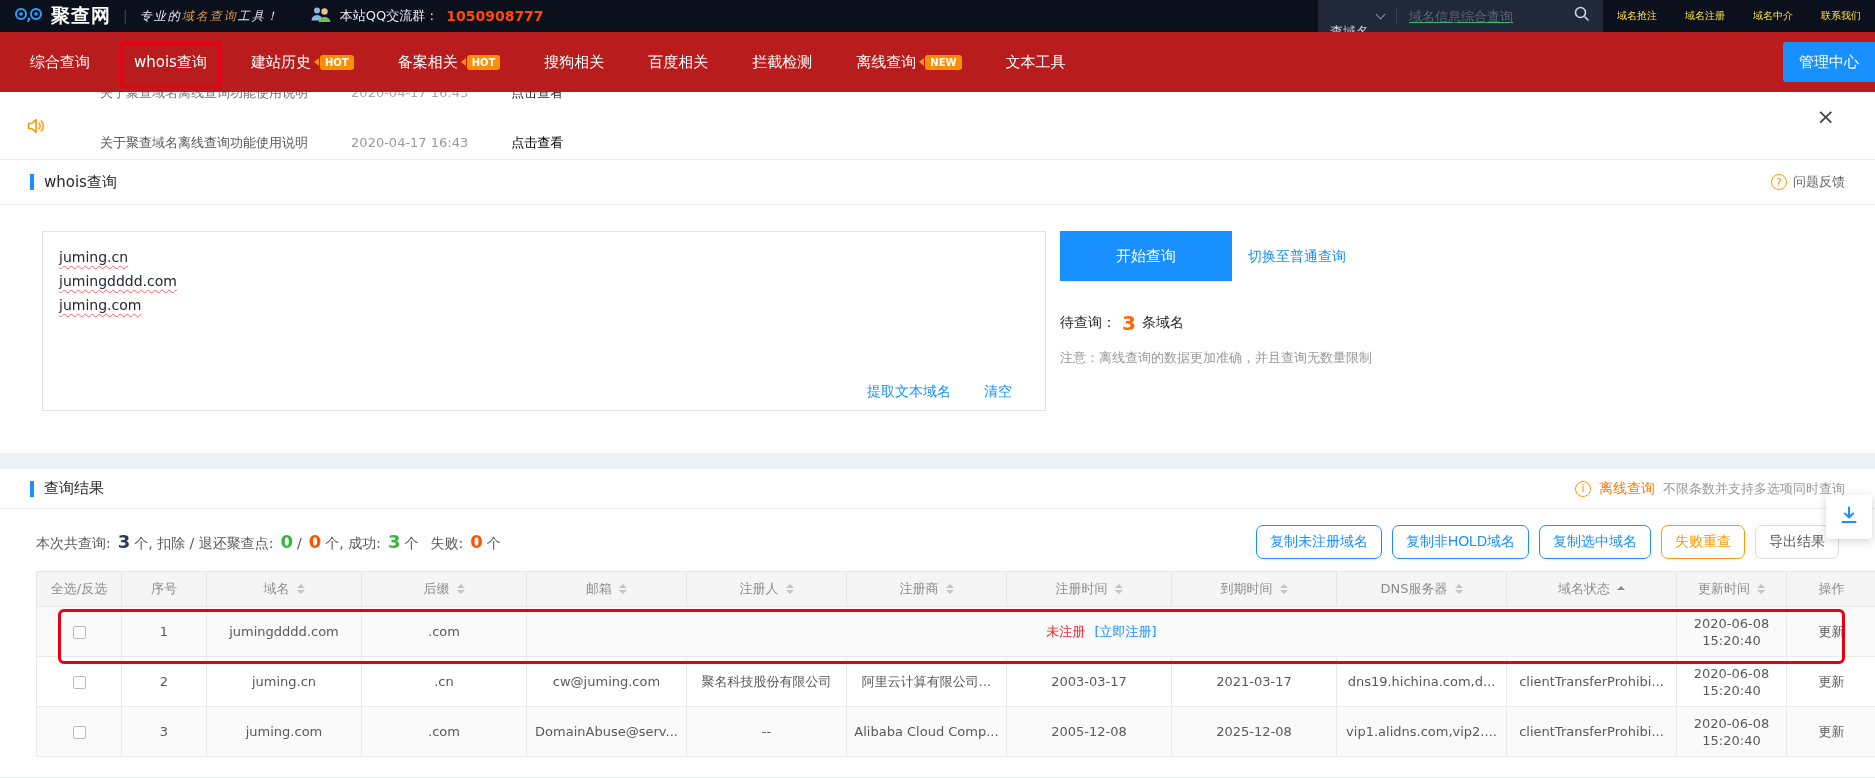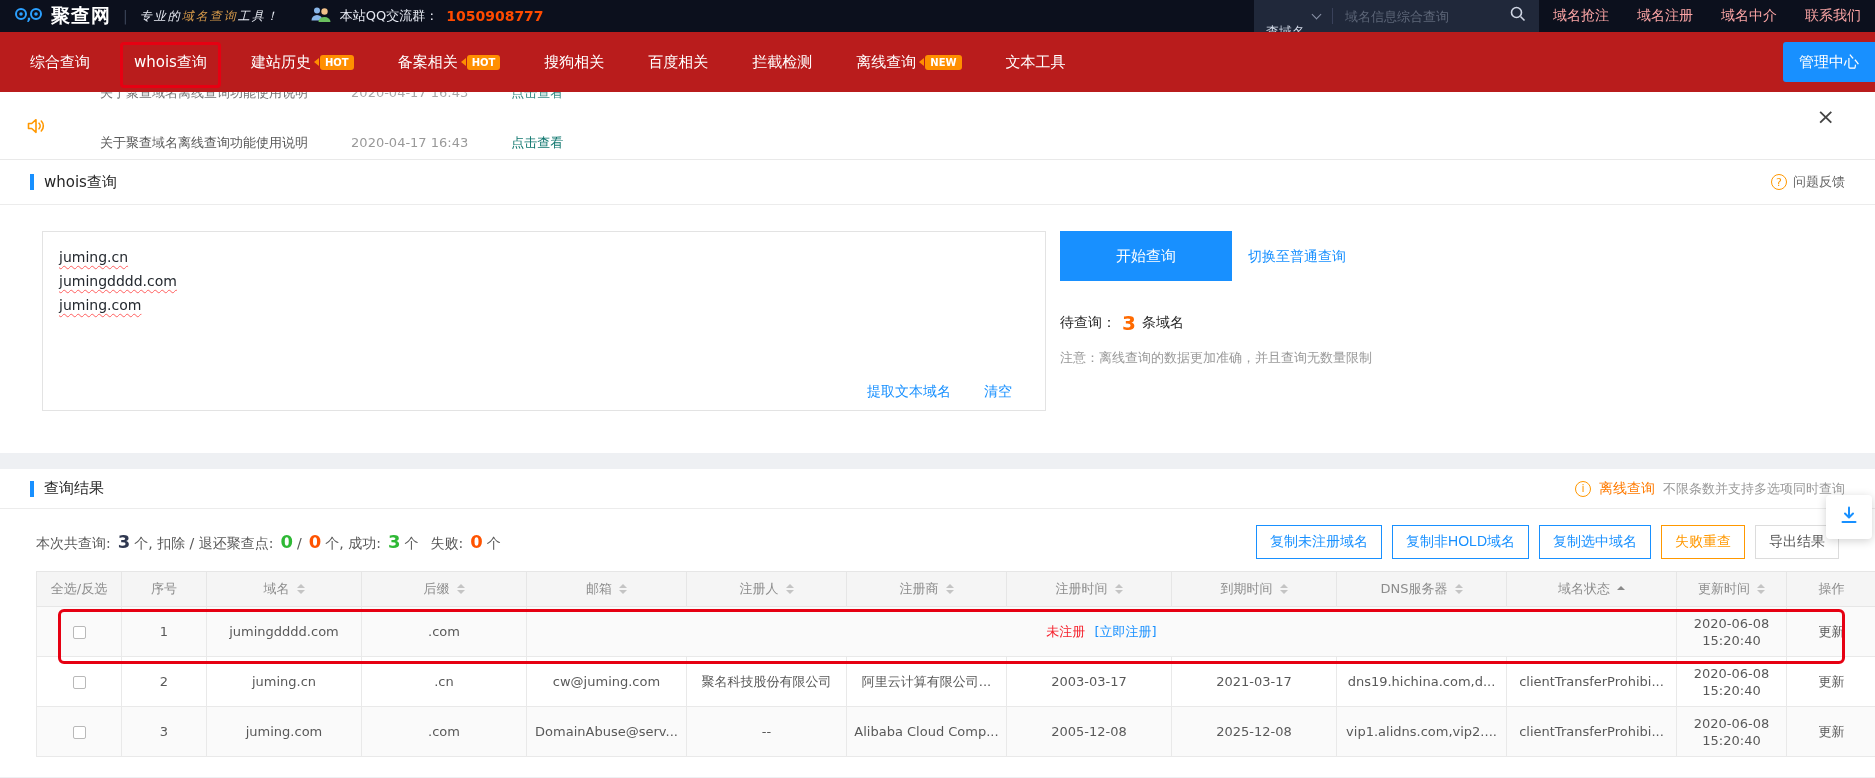--- a/index.html
+++ b/index.html
@@ -16,40 +16,40 @@
   .tagline { font-size:12px; font-style:italic; font-family:"DejaVu Serif","Liberation Serif",serif; letter-spacing:2px; }
   .tagline .t-pre,.tagline .t-post { color:#e8ebf4;margin-top:29px; }
   .tagline .t-mid { color:#d89b4a; }
   .qq { display:flex; align-items:center; gap:8px; margin-left:30px; }
   .qq-label { color:#e8ebf4; font-size:13px; }
   .qq-num { color:#ff4a00; font-size:14px; font-weight:bold; }
   .searchbox { margin-left:auto; width:285px; height:32px; background:#20283a; display:flex; align-items:center; padding:0 12px; flex-shrink:0; }
   .search-cat { color:#cfd6e4; font-size:13px;margin-top:32px; }
   .chev { width:7px; height:7px; border-right:1.5px solid #8a93a8; border-bottom:1.5px solid #8a93a8; transform:rotate(45deg); margin:-3px 0 0 8px; }
   .search-div { width:1px; height:16px; background:#39415a; margin:0 12px; }
-  .search-input { flex:1; background:transparent; border:none; outline:none; color:#22c55e; font-size:13px; min-width:0; }
+  .search-input { flex:1; background:transparent; border:none; outline:none; color:#22c55e; font-size:13px; min-width:0;text-decoration:underline; }
   .search-input::placeholder { color:#5d6678; }
   .toplinks { display:flex; flex-shrink:0; }
-  .toplink { color:#fca5a5; font-size:14px; padding:0 14px; text-decoration:none;font-family:Liberation Serif, serif; }
+  .toplink { color:#fde047; font-size:10px; padding:0 14px; text-decoration:none;font-family:Liberation Serif, serif; }
   
   .navbar { height:60px; background:#b91c1c; display:flex; align-items:center; padding:0 30px; position:relative; }
   .nav-item { color:#fff; font-size:15px; margin-right:44px; display:flex; align-items:center; position:relative; cursor:pointer; white-space:nowrap; }
   .red-frame-nav { position:absolute; left:-14px; right:-14px; top:-11px; bottom:-16px; border:3px solid #e60012; border-radius:4px; pointer-events:none; }
   .badge { margin-left:9px; background:#ff8f00; color:#fff; font-size:10px; font-weight:bold; padding:2px 5px; border-radius:3px; position:relative; line-height:1.1; }
   .badge::before { content:""; position:absolute; left:-6px; top:50%; margin-top:-4px; border:4px solid transparent; border-right:5px solid #ff8f00; border-left:none; }
   .admin-btn { position:absolute; right:0; top:10px; height:40px; background:#1890ff; color:#fff; font-size:15px; display:flex; align-items:center; padding:0 16px; border:none; cursor:pointer; border-radius:3px 0 0 3px; }
   
   .notice { background:#fff; height:68px; position:relative; overflow:hidden; border-bottom:1px solid #e9e9e9; }
   .speaker { position:absolute; left:26px; top:24px; }
   .m-line { position:absolute; left:100px; white-space:nowrap; height:26px; line-height:26px; }
   .m-line1 { top:-13px; filter:blur(0.4px); opacity:.85; }
   .m-line2 { top:37px; }
   .n-text { color:#595959; font-size:13px; }
   .n-date { color:#999; font-size:13px; margin-left:38px; }
-  .n-link { color:#0f766e; font-size:13px; margin-left:38px; text-decoration:none; }
+  .n-link { color:#000000; font-size:13px; margin-left:38px; text-decoration:none; }
   .notice-close { position:absolute; right:40px; top:14px; font-size:22px; color:#454545; cursor:pointer; line-height:1; }
   
   .card1 { background:#fff; }
   .sec-head { display:flex; align-items:center; justify-content:space-between; padding:0 30px; border-bottom:1px solid #ececec; }
   .h45 { height:45px; } .h40 { height:40px; }
   .sec-title-wrap { display:flex; align-items:center; }
   .bluebar { width:4px; height:16px; background:#1890ff; margin-right:10px; }
   .sec-title { font-size:15px; color:#262626; }
   .feedback { display:flex; align-items:center; gap:6px; color:#666; font-size:13px; cursor:pointer; }
   .ring-icon { width:16px; height:16px; border:1px solid #ff9800; border-radius:50%; color:#ff9800; font-size:11px; display:inline-flex; align-items:center; justify-content:center; font-style:normal; }
@@ -69,21 +69,21 @@
   .offline-wrap { display:flex; align-items:center; gap:8px; }
   .offline-link { color:#ff7a00; font-size:14px; text-decoration:none; }
   .offline-note { color:#999; font-size:13px; }
   .download-card { position:absolute; right:3px; top:26px; width:46px; height:44px; background:#fff; border-radius:4px; box-shadow:0 2px 10px rgba(0,0,0,.18); display:flex; align-items:center; justify-content:center; cursor:pointer; z-index:3; }
   .toolbar { display:flex; align-items:center; justify-content:space-between; padding:16px 36px 12px; }
   .stats { font-size:14px; color:#595959; white-space:nowrap; }
   .stats span { margin-right:4px; }
   .num { font-size:18px; font-weight:bold; margin:0 3px; }
   .num-dark { color:#2f3850; } .num-green { color:#2eb835; } .num-orange { color:#ff5300; }
   .btns { display:flex; gap:10px; }
-  .btn { height:34px; padding:0 13px; background:#fff; border-radius:0; font-size:14px; cursor:pointer; white-space:nowrap; }
+  .btn { height:34px; padding:0 13px; background:#fff; border-radius:7px; font-size:14px; cursor:pointer; white-space:nowrap; }
   .btn-blue { border:1px solid #1890ff; color:#1890ff; }
   .btn-orange { border:1px solid #ff9800; color:#ff9800; }
   .btn-gray { border:1px solid #dcdcdc; color:#595959; }
   
   .table-wrap { margin:0 36px; position:relative; }
   table { width:100%; border-collapse:collapse; table-layout:fixed; }
   th { height:35px; background:#f5f5f5; color:#8c8c8c; font-size:13px; font-weight:normal; border:1px solid #e6e6e6; }
   td { height:50px; text-align:center; font-size:13px; color:#595959; border:1px solid #e9e9e9; }
   tr.stripe td { background:#fafafa; }
   .th-inner { display:inline-flex; align-items:center; }

